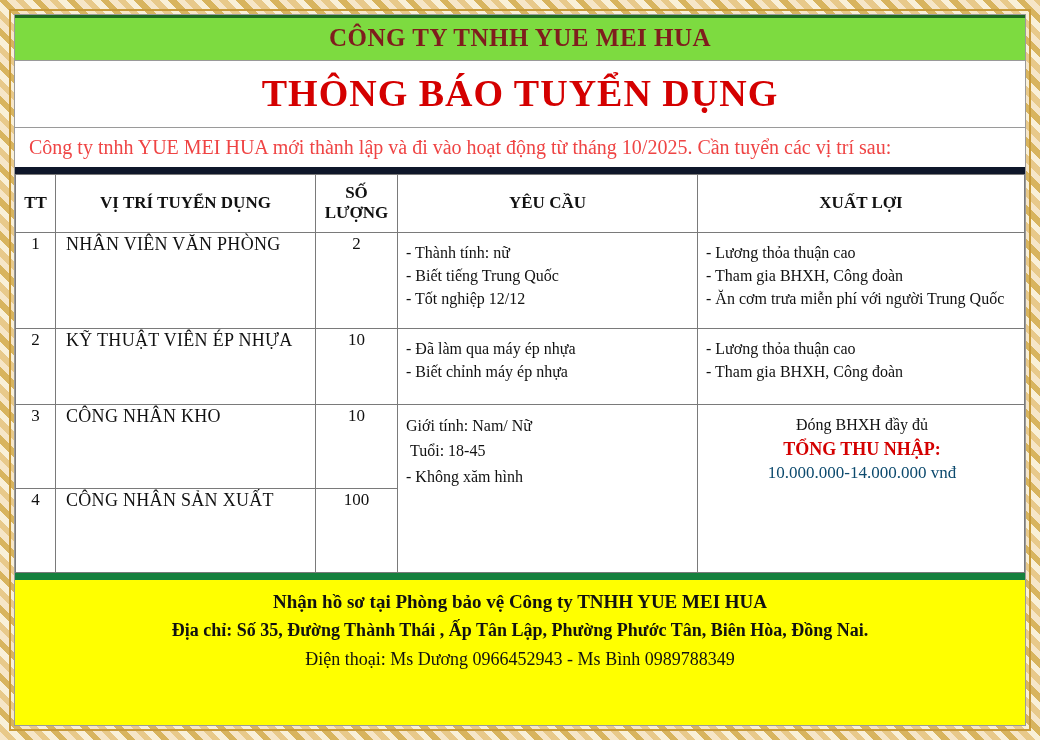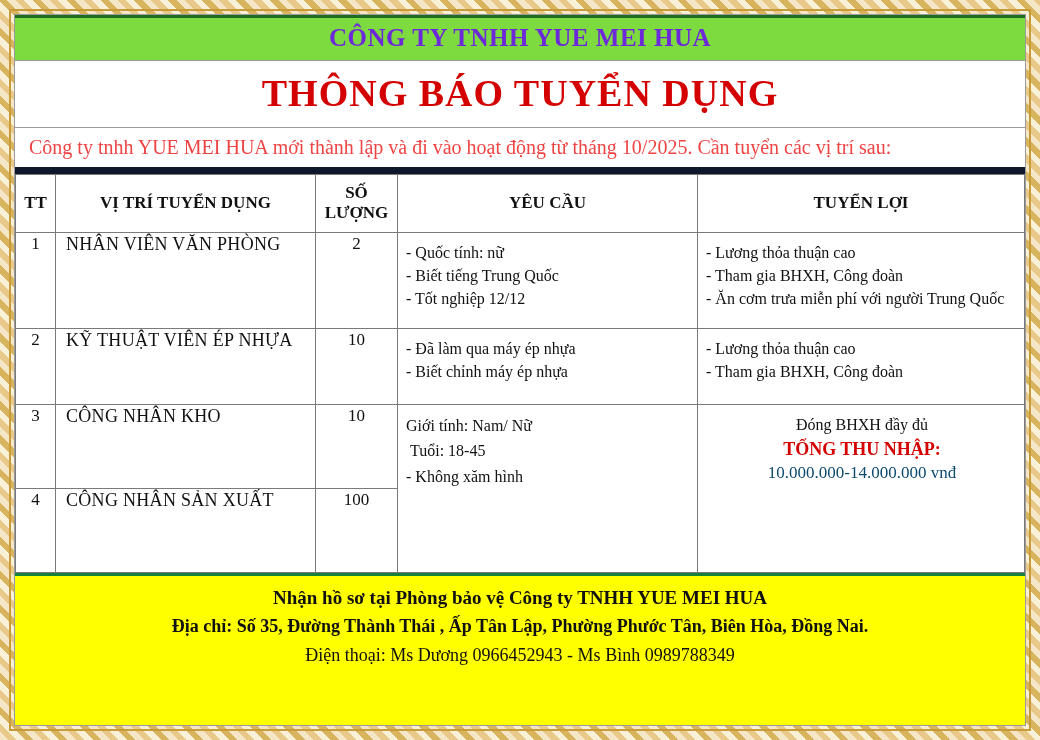--- a/index.html
+++ b/index.html
@@ -52,21 +52,21 @@
     border-top: 3px solid #1f6b1f;
     border-bottom: 1px solid #9a9a9a;
     text-align: center;
     padding: 6px 0 7px 0;
   }
   .company-name {
     font-family: "Liberation Serif", serif;
     font-weight: bold;
     font-size: 25px;
     letter-spacing: 0.5px;
-    color: #6d28d9;
+    color: #7f1d1d;
     line-height: 1.15;
   }
   .company-sub {
     font-family: "Liberation Sans", sans-serif;
     font-size: 13.5px;
     font-weight: bold;
     color: #111111;
     margin-top: 3px;
   }
 
@@ -164,21 +164,21 @@
   td.c-req-merged {
     font-size: 16px;
     vertical-align: middle;
     padding: 8px 6px 8px 8px;
     line-height: 1.6;
   }
 
   
   .footer-band {
     background: #ffff00;
-    border-top: 3px solid #15803d;
+    border-top: 7px solid #15803d;
     text-align: center;
     padding: 8px 6px 10px 6px;
     flex: 1 1 auto;
   }
   .f1 {
     font-size: 19px;
     font-weight: bold;
     color: #111111;
     line-height: 1.45;
   }
@@ -221,30 +221,30 @@
         <col class="col-req">
         <col class="col-ben">
       </colgroup>
       <thead>
         <tr>
           <th>TT</th>
           <th>VỊ TRÍ TUYỂN DỤNG</th>
           <th style="white-space: pre-line;">SỐ
 LƯỢNG</th>
           <th>YÊU CẦU</th>
-          <th>TUYỂN LỢI</th>
+          <th>XUẤT LỢI</th>
         </tr>
       </thead>
       <tbody>
         <tr style="height:96px;">
           <td class="c-tt">1</td>
           <td class="c-pos">NHÂN VIÊN VĂN PHÒNG</td>
           <td class="c-qty">2</td>
           <td class="c-req">
-            <span class="line">- Quốc tính: nữ</span>
+            <span class="line">- Thành tính: nữ</span>
             <span class="line">- Biết tiếng Trung Quốc</span>
             <span class="line">- Tốt nghiệp 12/12</span>
           </td>
           <td class="c-ben">
             <span class="line">- Lương thỏa thuận cao</span>
             <span class="line">- Tham gia BHXH, Công đoàn</span>
             <span class="line">- Ăn cơm trưa miễn phí với người Trung Quốc</span>
           </td>
         </tr>
         <tr style="height:76px;">

